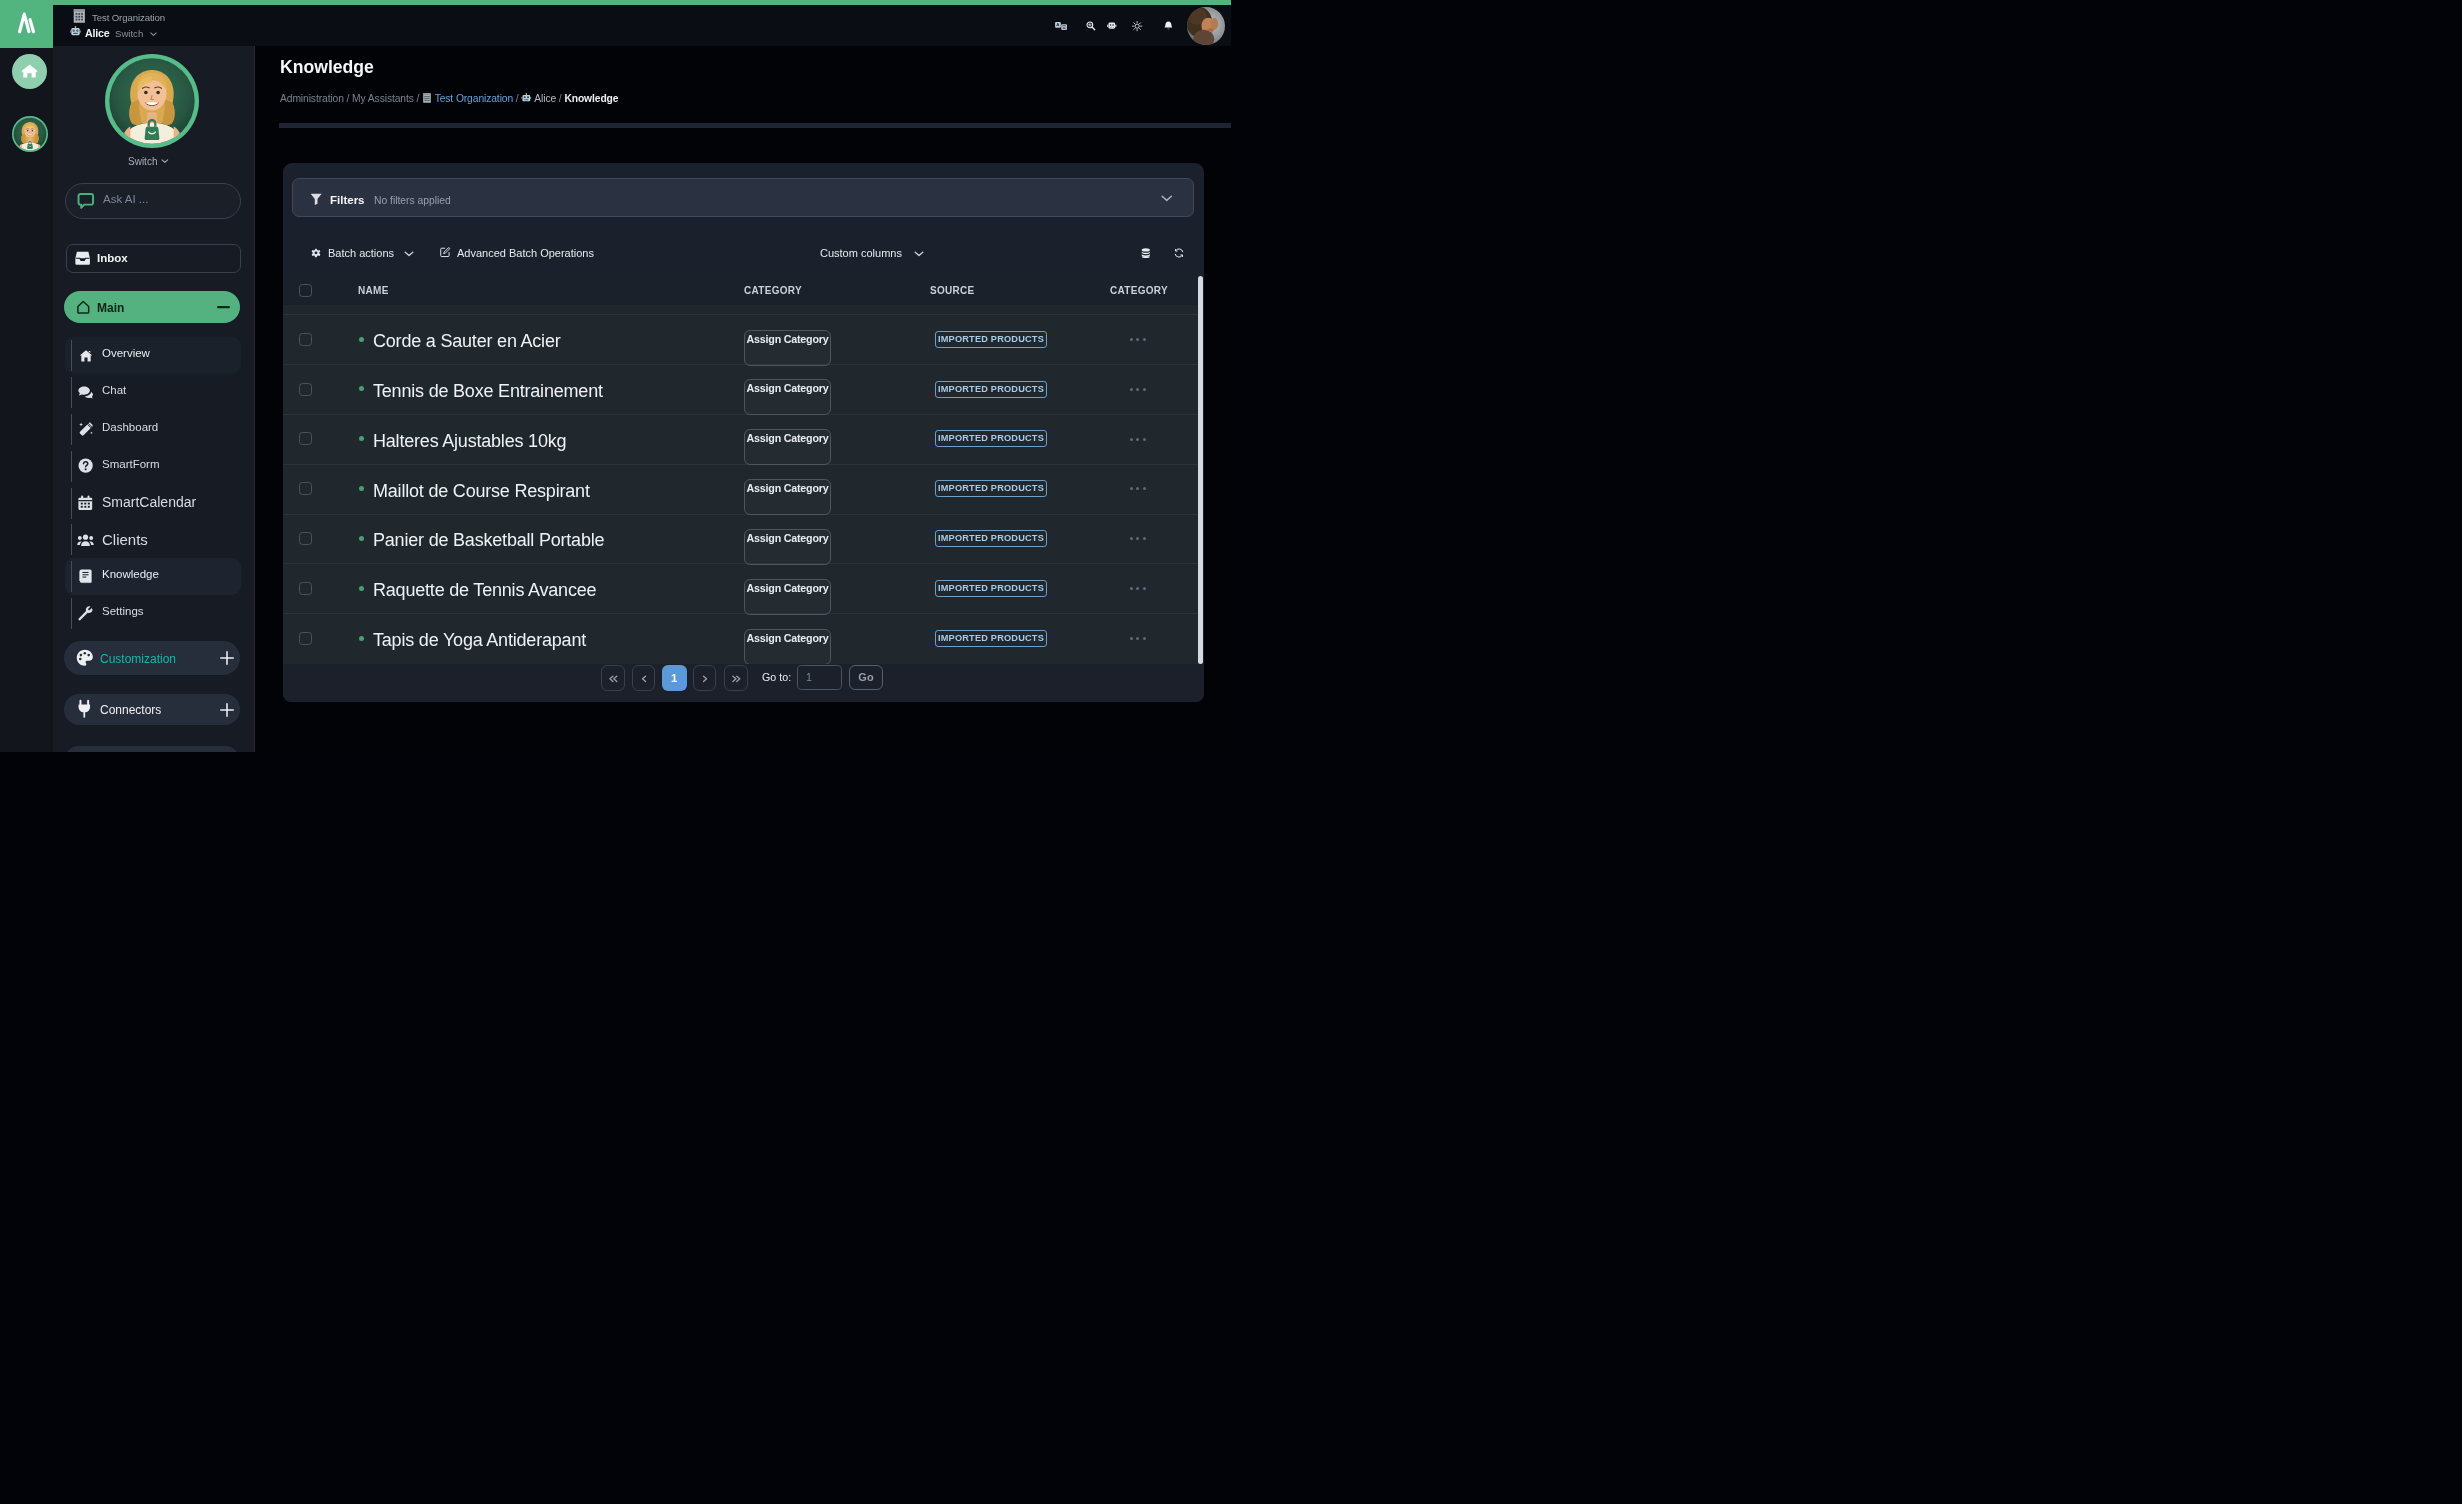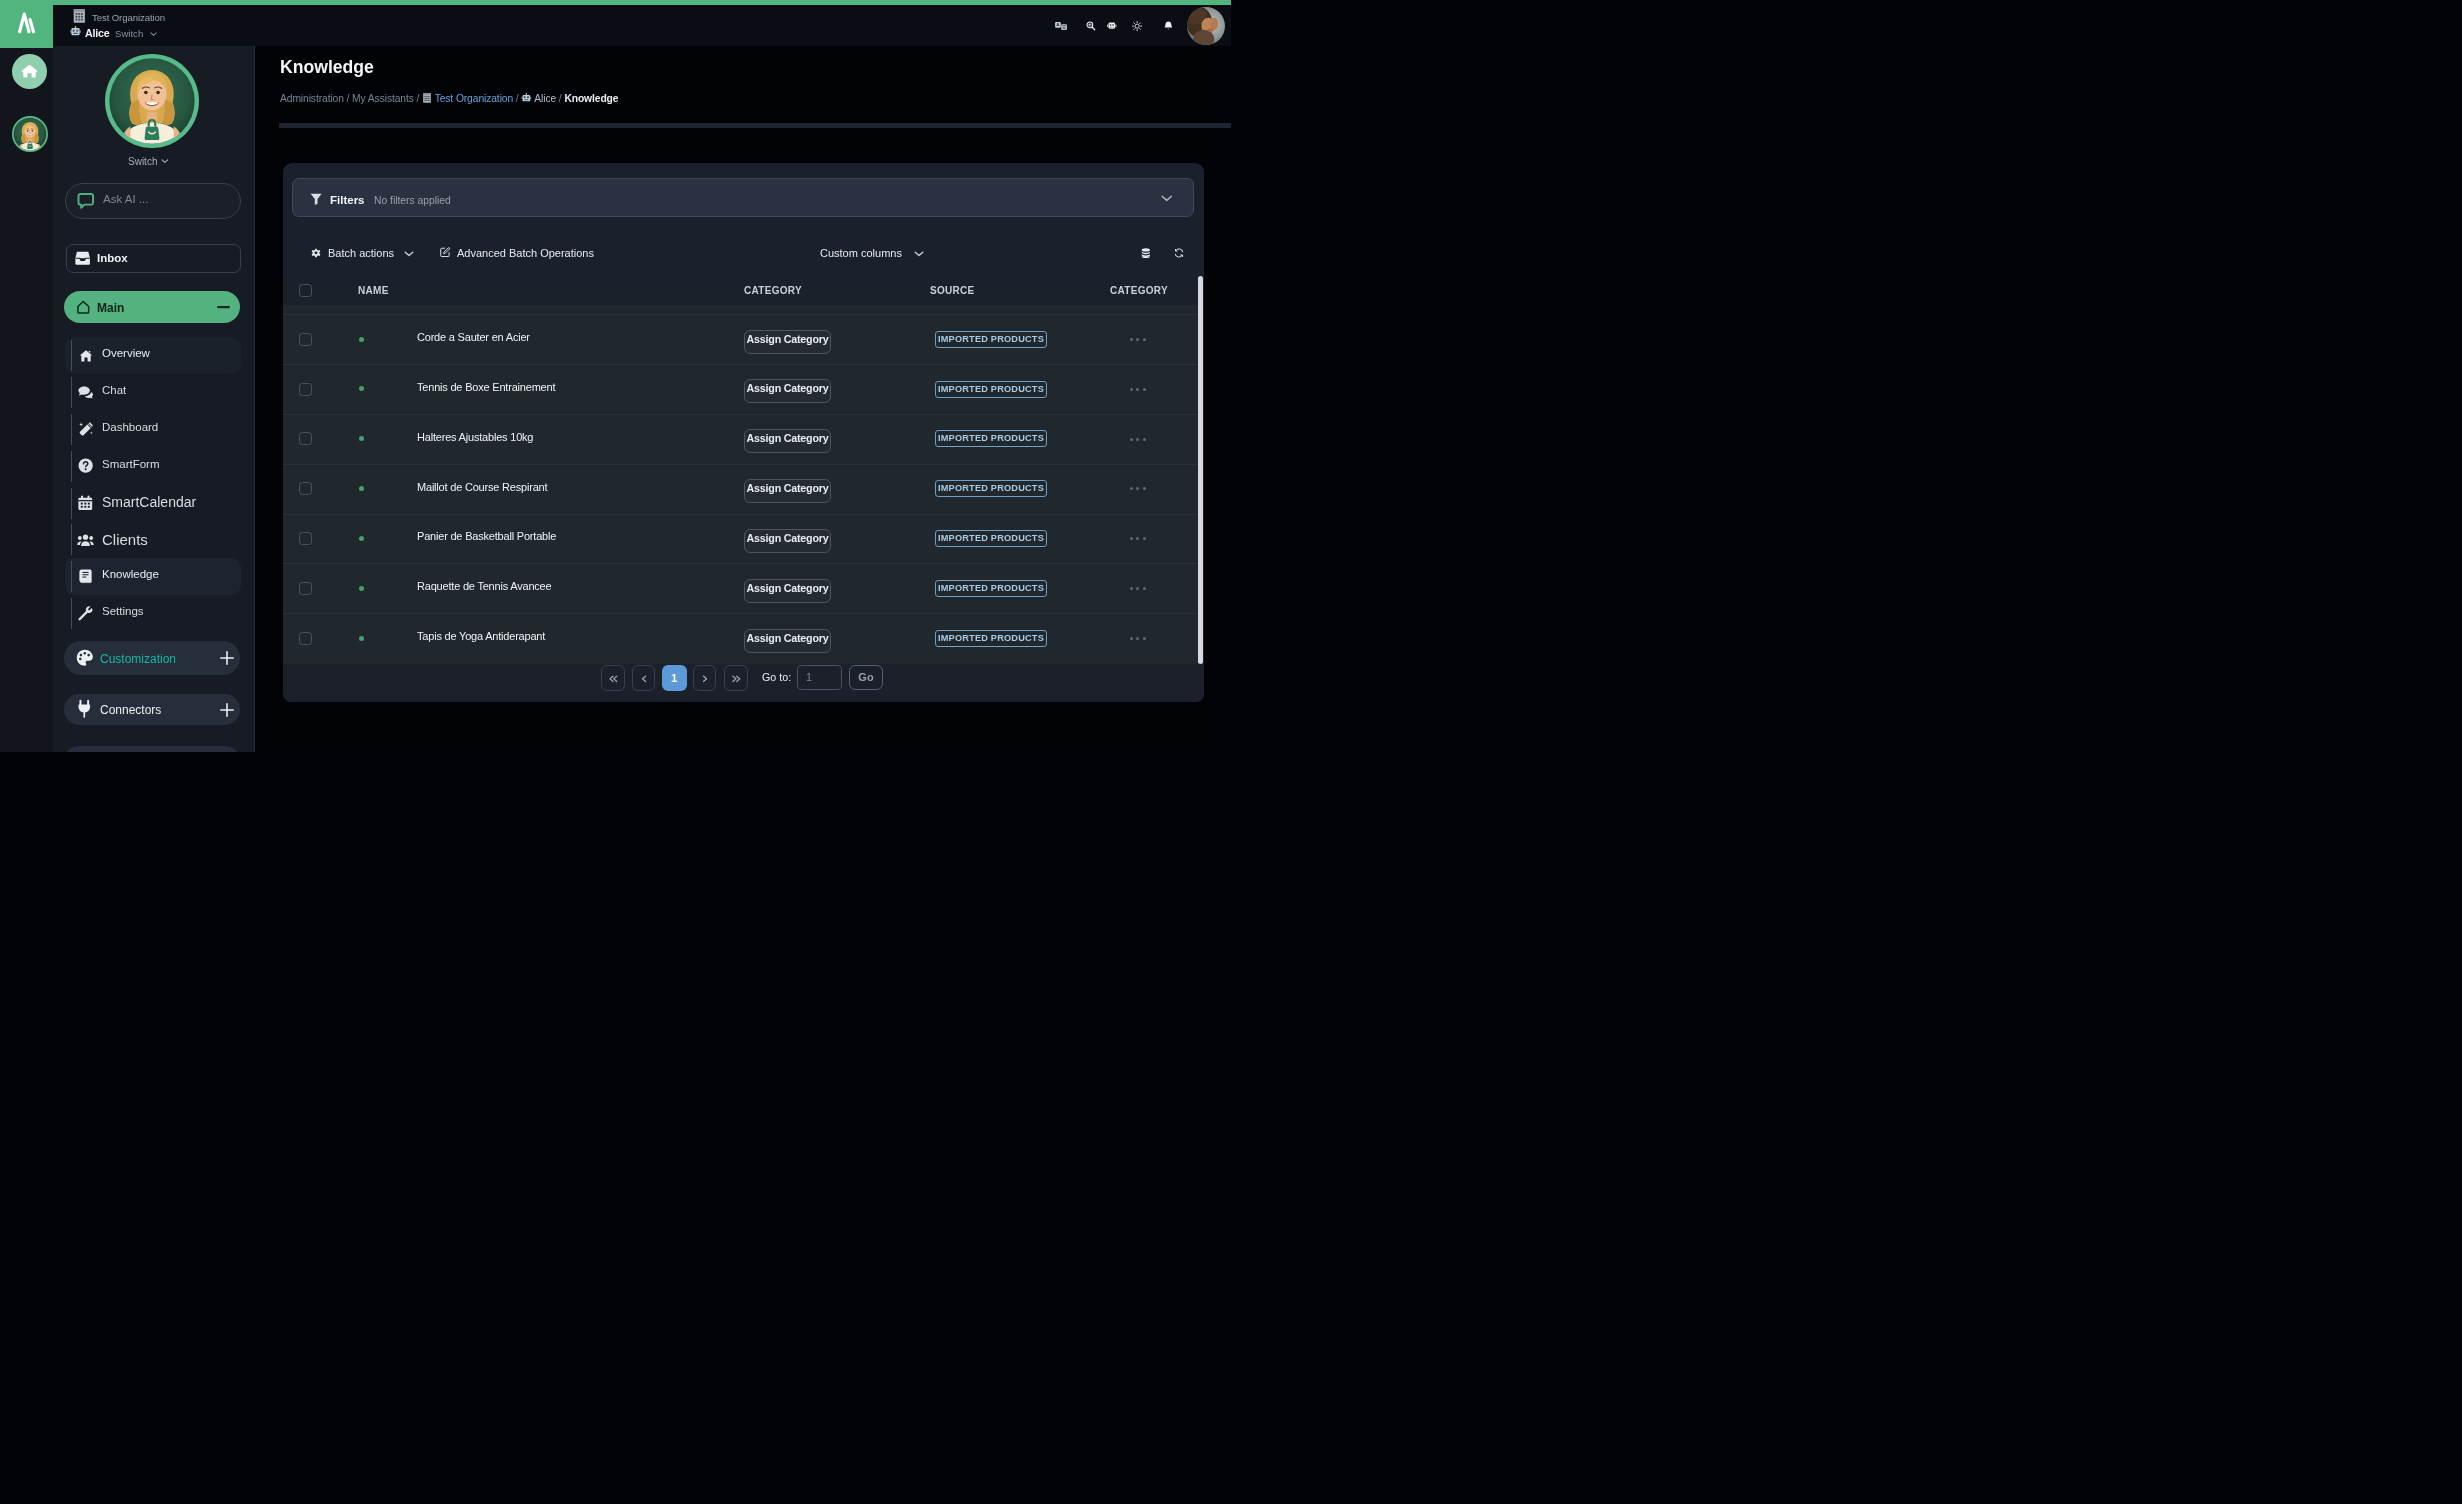--- a/index.html
+++ b/index.html
@@ -20,28 +20,28 @@
   svg { position:absolute; overflow:visible; }
 
   
   .sitem { position:absolute; left:65px; width:176px; height:37px; border-radius:9.2px; }
 
   .hpill { position:absolute; left:64px; width:176px; height:34px; border-radius:17px; background:#272E3B; }
 
   
   .chk { position:absolute; width:13px; height:13px; border:1.1px solid #4A525F; border-radius:3.4px; background:transparent; }
   .rowsep { position:absolute; left:283px; width:915px; height:0.8px; background:#2A323C; }
-  .assign { position:absolute; left:744px; width:87px; height:24px; border:0.8px solid #4E5662; border-radius:6.1px;
+  .assign { position:absolute; left:744px; width:87px; height:36px; border:0.8px solid #4E5662; border-radius:6.1px;
     color:#EAEDF1; font-size:10.7px; font-weight:600; letter-spacing:-0.2px; text-align:center; line-height:17.6px; white-space:nowrap; background:rgba(255,255,255,0.02); }
   .badge { position:absolute; left:935px; width:112px; height:16.5px; border:0.8px solid #6FA0C8; border-radius:3.1px;
     color:#A8CBE7; font-size:9.2px; font-weight:700; letter-spacing:0.2px; text-align:center; line-height:15px; white-space:nowrap; }
   .dots { position:absolute; left:1130px; width:18.4px; height:4.6px; }
   .dots i { position:absolute; top:0.8px; width:3.2px; height:3.2px; border-radius:50%; background:#60697A; }
   .dots i:nth-child(1){left:0;} .dots i:nth-child(2){left:6.3px;} .dots i:nth-child(3){left:12.6px;}
-  .rname { position:absolute; left:373px; font-size:11px; letter-spacing:-0.2px; color:#F0F3F6;margin-left:44px; }
+  .rname { position:absolute; left:373px; font-size:18px; letter-spacing:-0.2px; color:#F0F3F6; }
   .rdot { position:absolute; left:359px; width:5.4px; height:5.4px; border-radius:50%; background:#47A171; }
 
   .pgbtn { position:absolute; top:665px; width:24px; height:26px; border:0.8px solid #39414E; border-radius:6.1px;
     color:#99A2AE; text-align:center; }
   .pgbtn svg { position:absolute; }
 </style>
 </head>
 <body>
 <div id="stage">
   <div class="abs" id="header"></div>

